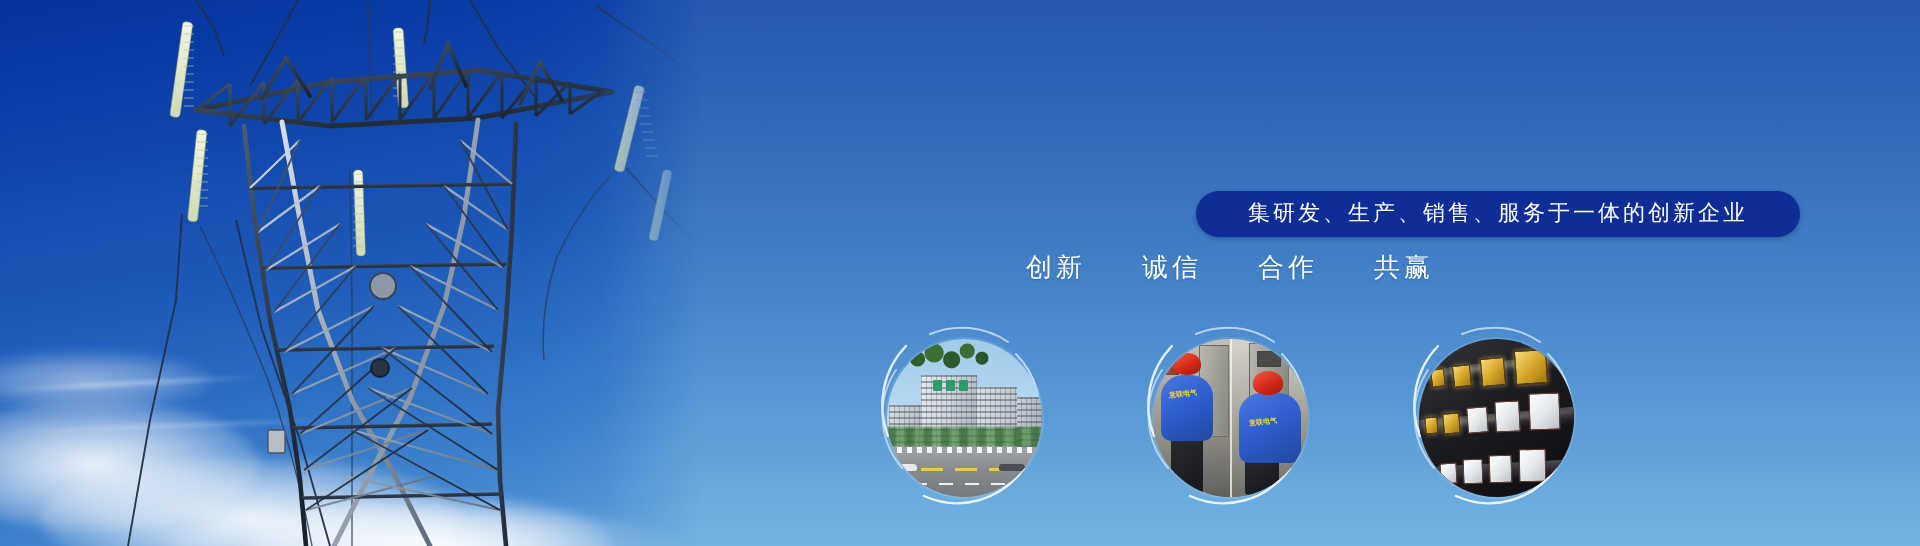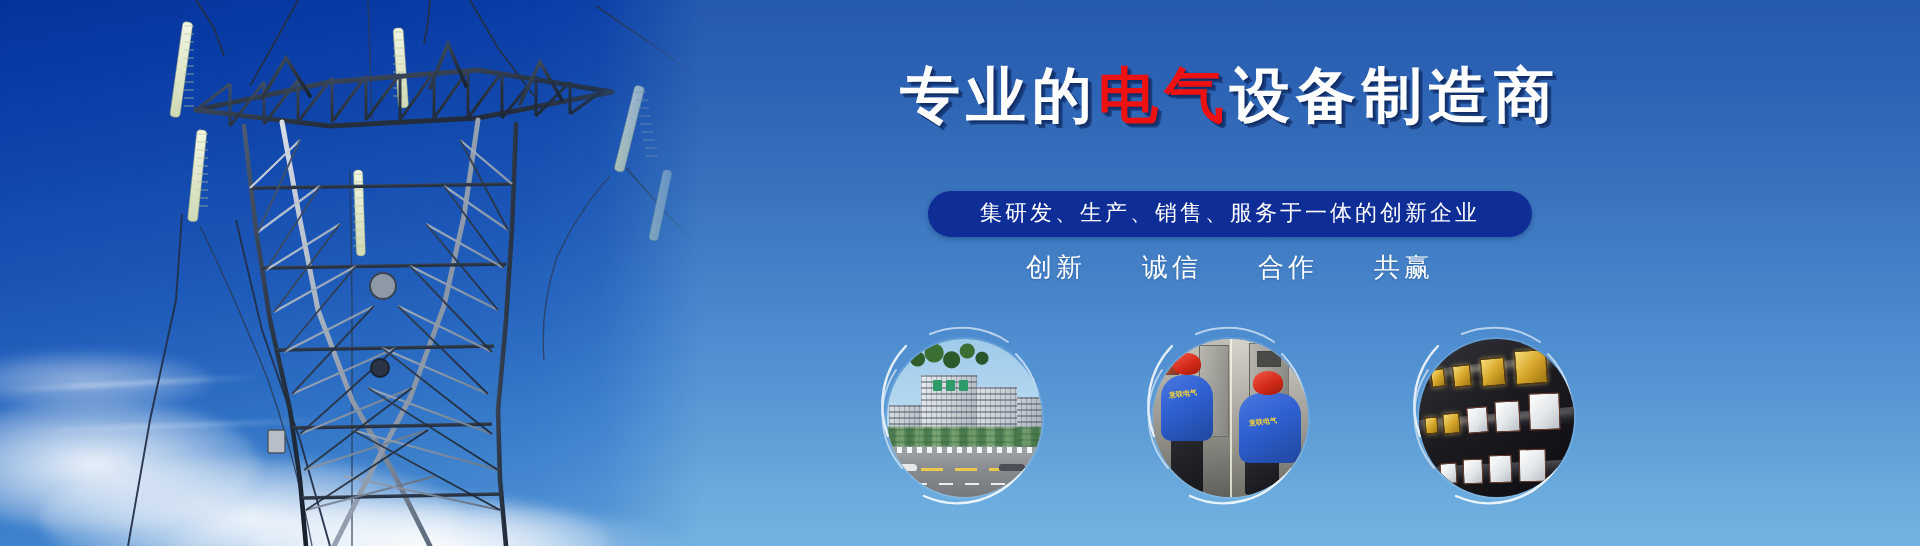--- a/index.html
+++ b/index.html
@@ -83,21 +83,21 @@
     text-shadow:4px 4px 0 rgba(8,30,80,.55), 2px 2px 0 rgba(8,30,80,.45);
   }
   .headline .r {
     color:#ee1111;
     text-shadow:4px 4px 0 rgba(8,30,80,.55), 2px 2px 0 rgba(8,30,80,.45);
   }
 
   
   .pill-wrap {
     position:absolute; left:0; top:191px; width:1140px;
-    display:flex; justify-content:center;
+    display:flex; justify-content:flex-end;
   }
   .pill {
     background:#0f2d96;
     color:#ffffff;
     border-radius:30px;
     padding:9px 52px 11px;
     font-size:22px;
     letter-spacing:3px;
     line-height:1.2;
     white-space:nowrap;
@@ -342,23 +342,20 @@
         <circle cx="383" cy="286" r="13" fill="#8e99a8" stroke="#3a4554" stroke-width="2"></circle>
         <circle cx="380" cy="368" r="9" fill="#2b3444" stroke="#1a2230" stroke-width="2"></circle>
       </g>
 
       <rect x="268" y="430" width="17" height="23" rx="2" fill="#b7bec7" stroke="#4b5563" stroke-width="1.4"></rect>
     </svg>
   </div>
 
   <div class="content">
 
-    <div class="headline">
-      <span class="w">专业的</span><span class="r">电气</span><span class="w">设备制造商</span>
-    </div>
 
     <div class="pill-wrap">
       <div class="pill">集研发、生产、销售、服务于一体的创新企业</div>
     </div>
 
     <div class="keywords">
       <span class="kw">创新</span>
       <span class="kw">诚信</span>
       <span class="kw">合作</span>
       <span class="kw">共赢</span>

